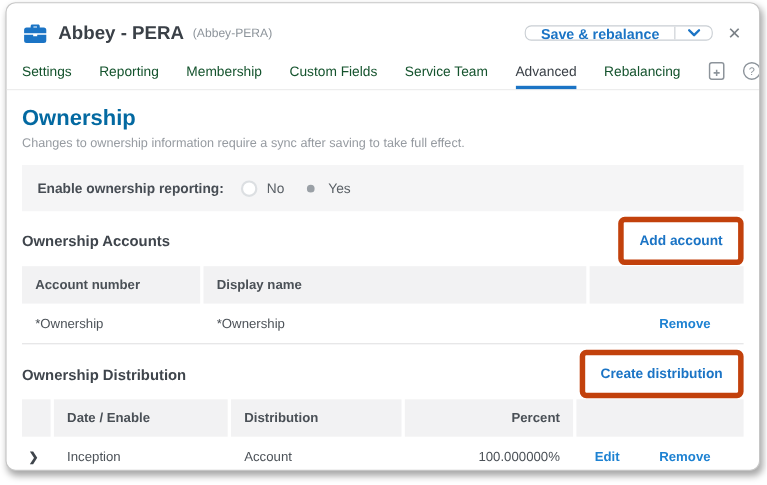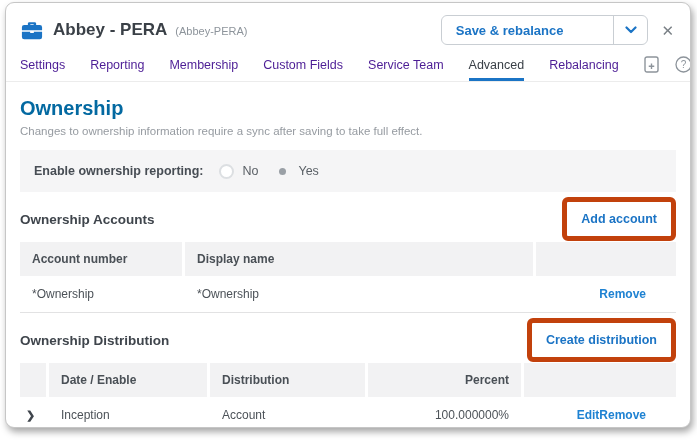--- a/index.html
+++ b/index.html
@@ -8,33 +8,33 @@
   .card{position:absolute;left:5px;top:2px;width:686px;height:426px;background:#fff;
         border:1px solid #c6c6c6;border-radius:9px;box-shadow:2px 4px 7px rgba(0,0,0,.35);
         overflow:hidden;box-sizing:border-box;}
 
   
   .hdr{display:flex;align-items:center;padding:11px 14px 0 14px;height:32px;}
   .hdr .briefcase{width:24px;height:22px;flex:none;}
   .hdr-title{font-size:17px;font-weight:700;color:#3a4047;margin-left:9px;white-space:nowrap;}
   .hdr-sub{font-size:11px;color:#8d949b;margin-left:8px;margin-top:2px;white-space:nowrap;}
   .hdr-spacer{flex:1;}
-  .split-btn{display:flex;align-items:stretch;height:30px;border:1px solid #c9ced3;border-radius:6px;
-             background:#fff;overflow:hidden;box-sizing:border-box;gap:36px;}
+  .split-btn{display:flex;align-items:stretch;height:14px;border:1px solid #c9ced3;border-radius:6px;
+             background:#fff;overflow:hidden;box-sizing:border-box;}
   .split-main{display:flex;align-items:center;padding:0 14px;font-size:13px;font-weight:700;
               color:#1b74c5;cursor:pointer;}
   .split-caret{display:flex;align-items:center;justify-content:center;width:33px;
                border-left:1px solid #c9ced3;cursor:pointer;}
   .save-btn{height:30px;margin-left:10px;padding:0 18px;background:#1b6fc0;border:none;border-radius:6px;
             color:#fff;font-size:13px;font-weight:700;font-family:inherit;cursor:pointer;}
   .close-x{margin-left:13px;margin-right:2px;color:#7a8086;font-size:15px;line-height:1;cursor:pointer;}
 
   
   .tabs{display:flex;align-items:flex-end;padding:10px 14px 0 14px;border-bottom:1px solid #ececec;}
-  .tab{font-size:12.5px;color:#4c1d95;margin-right:25px;padding-bottom:9px;cursor:pointer;white-space:nowrap;}
+  .tab{font-size:12.5px;color:#14532d;margin-right:25px;padding-bottom:9px;cursor:pointer;white-space:nowrap;}
   .tab.active{color:#3a4047;font-weight:400;border-bottom:3px solid #1b74c5;padding-bottom:6px;}
   .tabs-right{margin-left:auto;display:flex;align-items:center;gap:16px;padding-bottom:8px;}
   .tabs-right svg{display:block;cursor:pointer;}
 
   
   .content{padding:0 14px;}
   h1{font-size:20px;font-weight:700;color:#0369a1;margin:15px 0 5px 0;}
   .desc{font-size:11.5px;color:#969ba1;margin:0;}
 
   .band{margin-top:13px;background:#f5f5f6;height:42px;display:flex;align-items:center;padding:0 14px;}
@@ -61,21 +61,21 @@
   .tbl-row .cell:last-child{margin-right:0;}
 
   .c-acc1{width:162px;flex:none;}
   .c-acc2{flex:1;}
   .c-acc3{width:140px;flex:none;text-align:right;padding-right:30px !important;}
 
   .c-d0{width:26px;flex:none;padding:10px 6px !important;}
   .c-d1{width:158px;flex:none;}
   .c-d2{width:155px;flex:none;}
   .c-d3{width:153px;flex:none;text-align:right;}
-  .c-d4{flex:1;display:flex;justify-content:flex-end;padding-right:30px !important;}
+  .c-d4{flex:1;display:flex;justify-content:flex-end;gap:36px;padding-right:30px !important;}
 
   .link{color:#1e82d2;font-weight:700;font-size:12px;cursor:pointer;text-decoration:none;}
   .chev-right{font-size:11px;font-weight:700;color:#3f454c;line-height:1;cursor:pointer;}
 </style>
 </head>
 <body>
 
 <div class="card">
 
   <div class="hdr">

